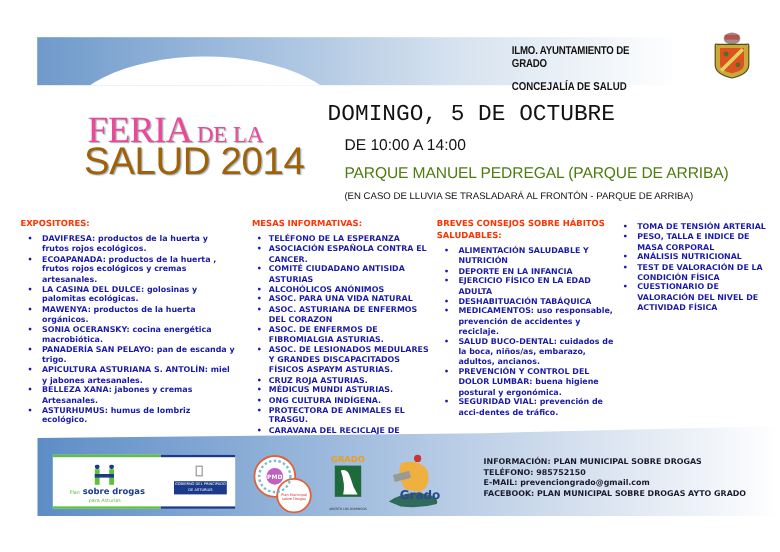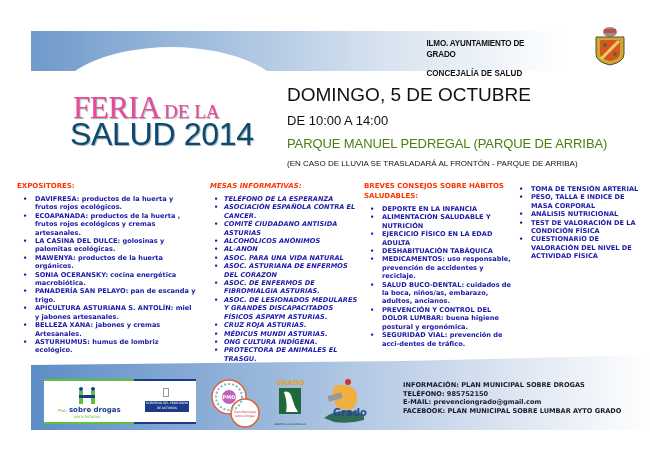--- a/index.html
+++ b/index.html
@@ -20,24 +20,24 @@
   .org-block { position:absolute; right:94px; top:37px; text-align:left; width:140px; }
   .org-name { font-family:"Liberation Sans", sans-serif; font-weight:bold; font-size:9.5px; color:#111; letter-spacing:-0.2px; transform:scaleX(0.85); }
   .org-dept { font-family:"Liberation Sans", sans-serif; font-weight:bold; font-size:9.5px; color:#111; margin-top:8px; transform:scaleX(0.85); }
 
   .crest { position:absolute; left:593px; top:26px; width:34px; height:40px; }
 
   
   .title-line1 { position:absolute; left:73px; top:90px; font-family:Liberation Serif, serif; color:#ec4899; text-shadow:1px 1px 1px #9aa; white-space:nowrap; }
   .title-line1 .big { font-size:31px; letter-spacing:-0.5px; }
   .title-line1 .small { font-size:19px; margin-left:4px; }
-  .title-line2 { position:absolute; left:70px; top:116px; font-family:"Liberation Sans", sans-serif; font-size:32px; color:#0c4a6e; text-shadow:1px 1px 1px #9ab; white-space:nowrap; letter-spacing:-0.3px; }
-
-  
-  .event-date { position:absolute; left:287px; top:84px; font-family:Liberation Sans, sans-serif; font-size:19px; color:#111; white-space:nowrap; }
+  .title-line2 { position:absolute; left:70px; top:116px; font-family:"Liberation Sans", sans-serif; font-size:32px; color:#a16207; text-shadow:1px 1px 1px #9ab; white-space:nowrap; letter-spacing:-0.3px; }
+
+  
+  .event-date { position:absolute; left:273px; top:84px; font-family:Liberation Mono, monospace; font-size:19px; color:#111; white-space:nowrap; }
   .event-time { position:absolute; left:287px; top:113px; font-family:"Liberation Sans", sans-serif; font-size:13px; color:#111; white-space:nowrap; }
   .event-place { position:absolute; left:287px; top:136px; font-family:"Liberation Sans", sans-serif; font-size:13px; color:#4d7c0f; white-space:nowrap; letter-spacing:-0.1px; }
   .event-note { position:absolute; left:287px; top:159px; font-family:"Liberation Sans", sans-serif; font-size:8px; color:#111; white-space:nowrap; }
 
   
   .col { position:absolute; top:181px; font-family:"DejaVu Sans", sans-serif; }
   .col-title { font-size:7px; font-weight:bold; color:#ff3300; line-height:10px; margin-bottom:4px; }
   .col ul { list-style:none; }
   .col li { position:relative; font-size:6.6px; font-weight:bold; color:#1a1aa8; line-height:8.4px; padding-left:18px; }
   .col li::before { content:"•"; position:absolute; left:6px; top:0; color:#1a1aa8; }
@@ -111,45 +111,44 @@
     <li>LA CASINA DEL DULCE: golosinas y palomitas ecológicas.</li>
     <li>MAWENYA: productos de la huerta orgánicos.</li>
     <li>SONIA OCERANSKY: cocina energética macrobiótica.</li>
     <li>PANADERÍA SAN PELAYO: pan de escanda y trigo.</li>
     <li>APICULTURA ASTURIANA  S. ANTOLÍN: miel y jabones artesanales.</li>
     <li>BELLEZA XANA: jabones y cremas Artesanales.</li>
     <li>ASTURHUMUS:  humus de lombriz ecológico.</li>
   </ul>
 </div>
 
-<div class="col" id="c2" style="left:210px;width:150px;font-style:italic;">
+<div class="col" id="c2" style="left:210px;width:150px;">
   <div class="col-title">MESAS INFORMATIVAS:</div>
   <ul>
     <li>TELÉFONO DE LA ESPERANZA</li>
     <li>ASOCIACIÓN ESPAÑOLA CONTRA EL CANCER.</li>
     <li>COMITÉ CIUDADANO ANTISIDA ASTURIAS</li>
     <li>ALCOHÓLICOS ANÓNIMOS</li>
-    <li>AL-ANON</li>
     <li>ASOC. PARA UNA VIDA NATURAL</li>
     <li>ASOC. ASTURIANA DE ENFERMOS DEL CORAZON</li>
     <li>ASOC. DE ENFERMOS DE FIBROMIALGIA ASTURIAS.</li>
     <li>ASOC.  DE LESIONADOS MEDULARES Y GRANDES DISCAPACITADOS FÍSICOS ASPAYM ASTURIAS.</li>
     <li>CRUZ ROJA ASTURIAS.</li>
     <li>MÉDICUS MUNDI ASTURIAS.</li>
     <li>ONG CULTURA INDÍGENA.</li>
     <li>PROTECTORA DE ANIMALES EL TRASGU.</li>
     <li>CARAVANA DEL RECICLAJE DE COGERSA.</li>
   </ul>
 </div>
 
 <div class="col" id="c3" style="left:364px;width:148px;">
   <div class="col-title">BREVES CONSEJOS SOBRE HÁBITOS SALUDABLES:</div>
   <ul>
+    <li>ALIMENTACIÓN SALUDABLE Y NUTRICIÓN</li>
     <li>DEPORTE EN LA INFANCIA</li>
-    <li>ALIMENTACIÓN SALUDABLE Y NUTRICIÓN</li>
     <li>EJERCICIO FÍSICO EN LA EDAD ADULTA</li>
     <li>DESHABITUACIÓN TABÁQUICA</li>
     <li>MEDICAMENTOS: uso responsable, prevención de accidentes y reciclaje.</li>
     <li>SALUD BUCO-DENTAL: cuidados de la boca, niños/as, embarazo, adultos, ancianos.</li>
     <li>PREVENCIÓN Y CONTROL DEL DOLOR LUMBAR: buena higiene postural y ergonómica.</li>
     <li>SEGURIDAD VIAL: prevención de acci-dentes de tráfico.</li>
   </ul>
 </div>
 
 <div class="col" id="c4" style="left:513px;width:135px;">
@@ -210,14 +209,14 @@
     <rect x="8" y="16" width="14" height="6" fill="#999" transform="rotate(-15 15 19)"></rect>
     <path d="M4 40 Q18 30 36 34 Q46 36 44 42 Q30 46 14 44 Z" fill="#2f6a5a"></path>
     <text x="30" y="38" font-size="10" fill="#2a4a8a" text-anchor="middle" font-family="DejaVu Sans, sans-serif" font-weight="bold">Grado</text>
   </svg>
 </div>
 
 <div class="contact">
   <div>INFORMACIÓN: PLAN MUNICIPAL SOBRE DROGAS</div>
   <div>TELÉFONO: 985752150</div>
   <div>E-MAIL: prevenciongrado@gmail.com</div>
-  <div>FACEBOOK: PLAN MUNICIPAL SOBRE LUMBAR AYTO  GRADO</div>
+  <div>FACEBOOK: PLAN MUNICIPAL SOBRE DROGAS AYTO  GRADO</div>
 </div>
 
 </body></html>

